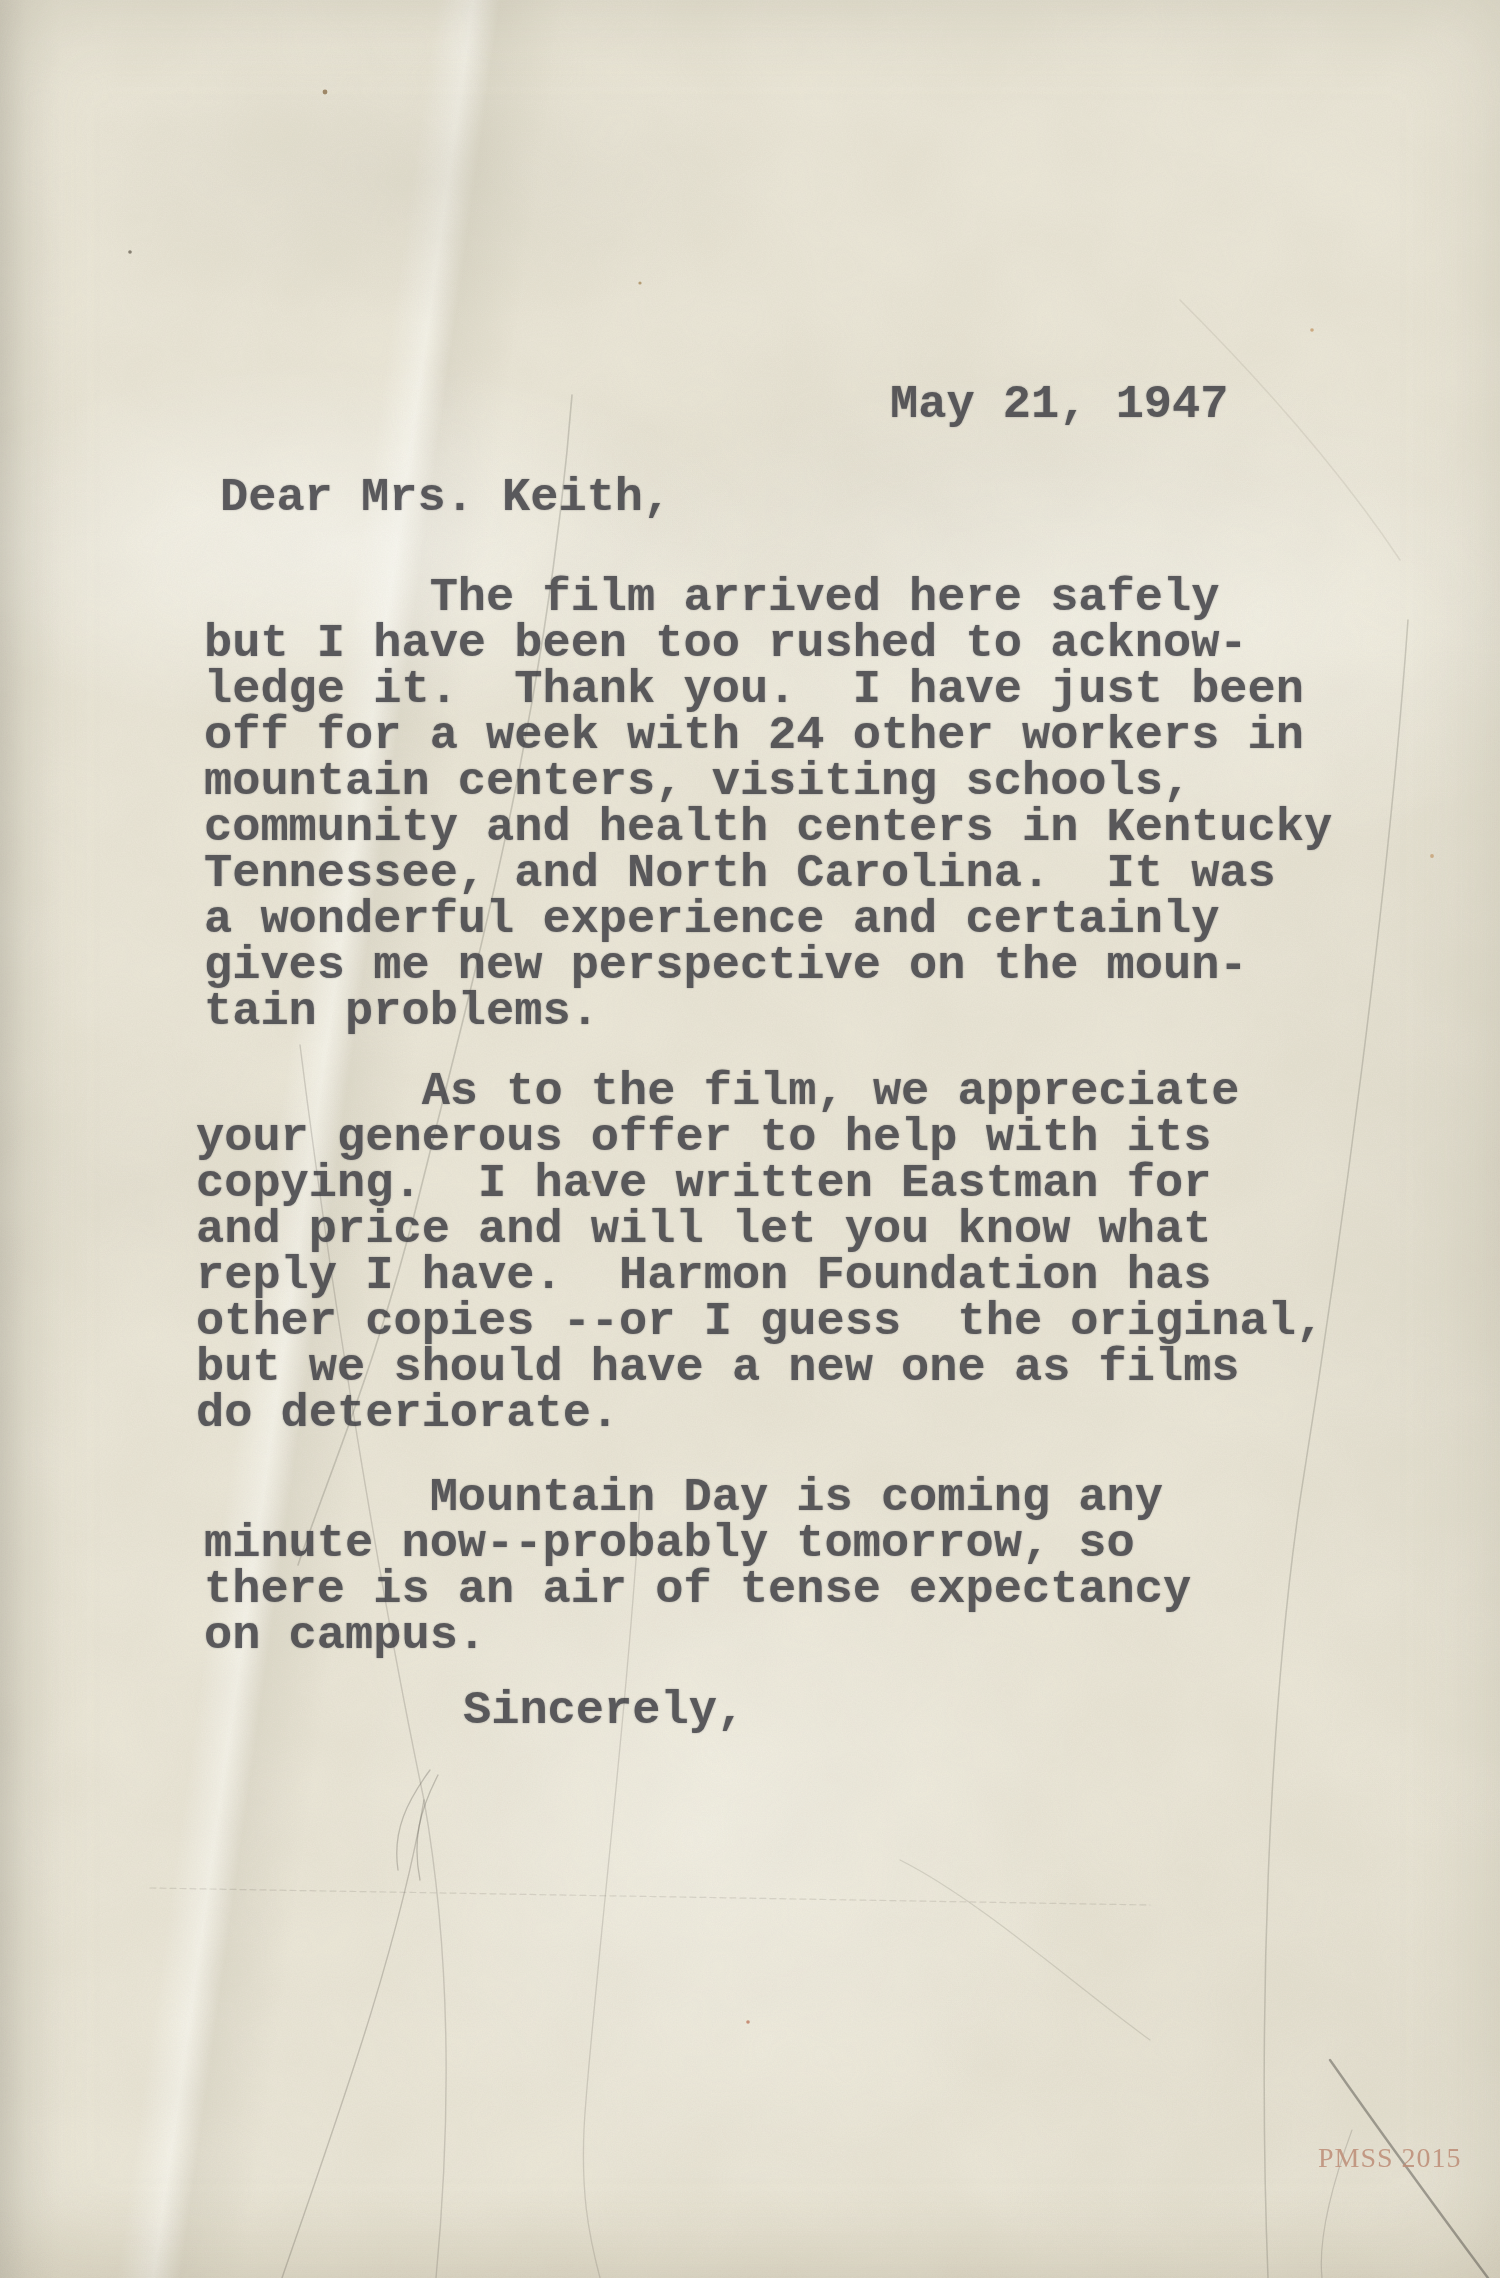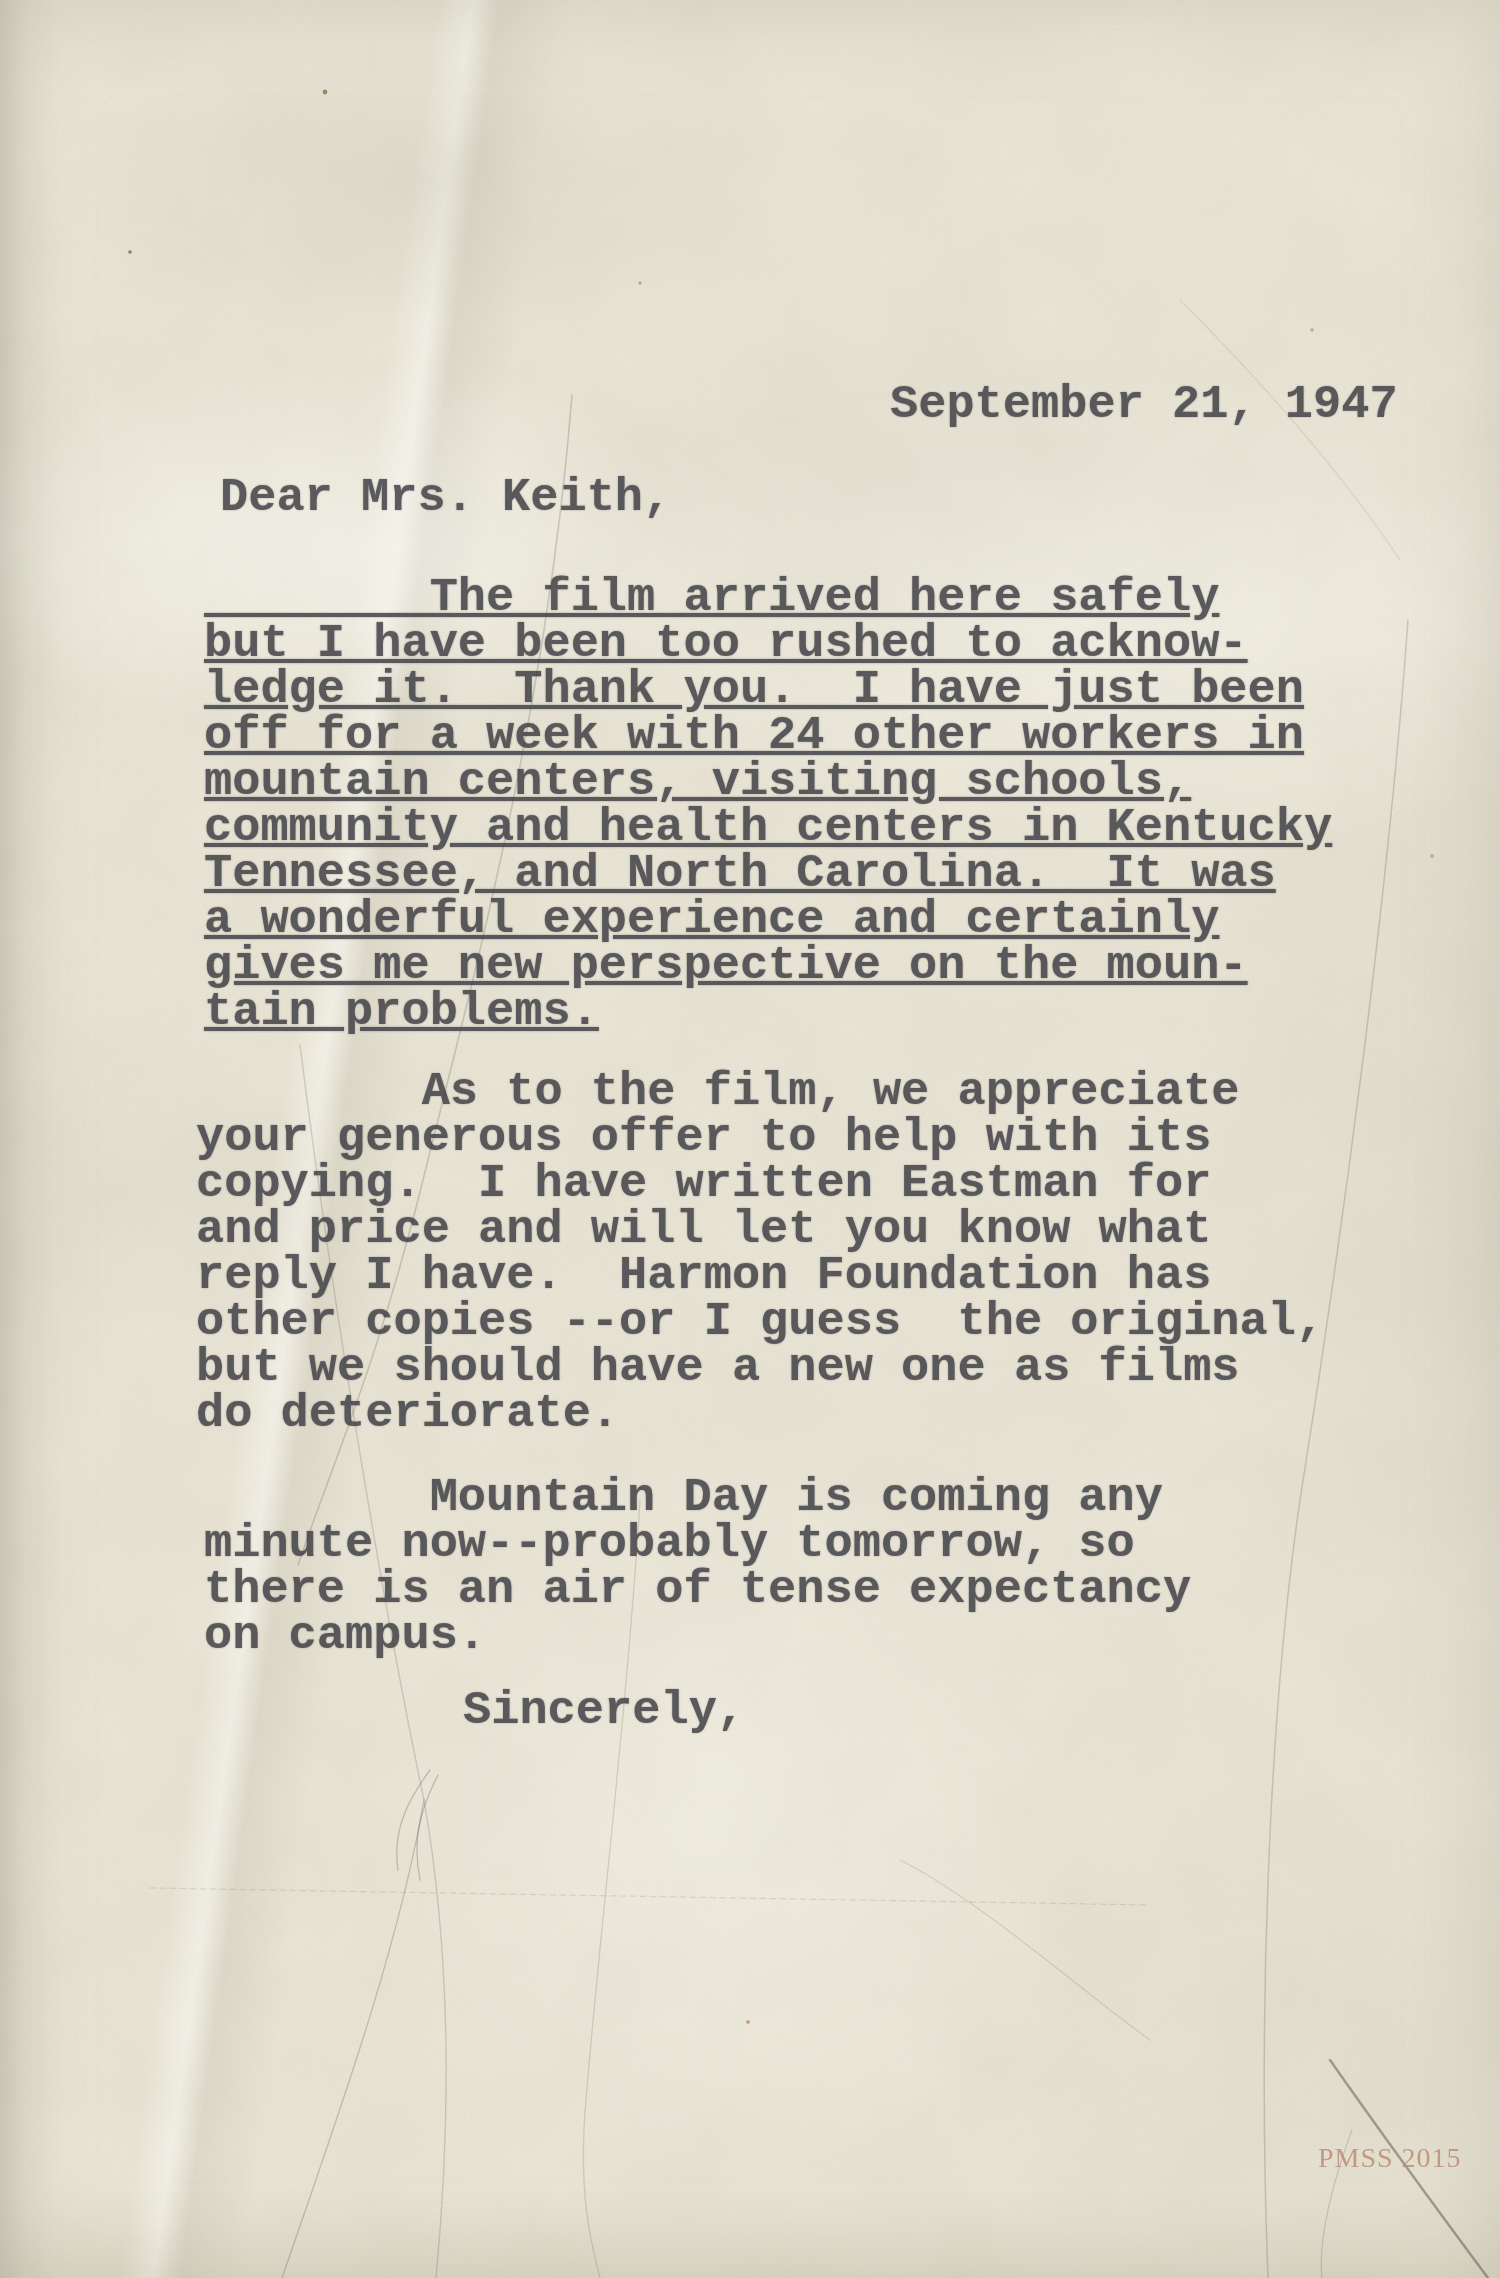--- a/index.html
+++ b/index.html
@@ -39,21 +39,21 @@
     line-height: 46px;
     font-weight: 700;
     color: #3a3a40;
     white-space: pre;
     opacity: 0.82;
     filter: blur(0.45px);
     text-shadow: 0 0 2px rgba(58,58,64,0.5);
   }
   .date-line       { top: 382px;  left: 890px; }
   .salutation-line { top: 475px;  left: 220px; }
-  .para-1          { top: 575px;  left: 204px; text-decoration: underline; }
+  .para-1          { top: 575px;  left: 204px; }
   .para-2          { top: 1069px; left: 196px; }
   .para-3          { top: 1475px; left: 204px; }
   .closing-line    { top: 1688px; left: 428px; margin-left: 35px; }
   .watermark {
     position: absolute;
     top: 2142px;
     left: 1318px;
     font-family: "Liberation Serif", "DejaVu Serif", serif;
     font-size: 28px;
     letter-spacing: 1px;
@@ -110,21 +110,21 @@
 
     <circle cx="325" cy="92" r="2.4" fill="rgba(120,88,48,0.65)"></circle>
     <circle cx="130" cy="252" r="1.8" fill="rgba(70,62,50,0.6)"></circle>
     <circle cx="640" cy="283" r="1.6" fill="rgba(140,100,40,0.55)"></circle>
     <circle cx="1312" cy="330" r="1.8" fill="rgba(182,124,62,0.55)"></circle>
     <circle cx="748" cy="2022" r="1.8" fill="rgba(175,85,55,0.6)"></circle>
     <circle cx="590" cy="1182" r="1.6" fill="rgba(165,148,90,0.5)"></circle>
     <circle cx="1432" cy="856" r="1.9" fill="rgba(182,124,62,0.5)"></circle>
   </svg>
 
-  <div class="typed date-line">September 21, 1947</div>
+  <div class="typed date-line">May 21, 1947</div>
 
   <div class="typed salutation-line">Dear Mrs. Keith,</div>
 
   <div class="typed para-1">        The film arrived here safely
 but I have been too rushed to acknow-
 ledge it.  Thank you.  I have just been
 off for a week with 24 other workers in
 mountain centers, visiting schools,
 community and health centers in Kentucky
 Tennessee, and North Carolina.  It was

